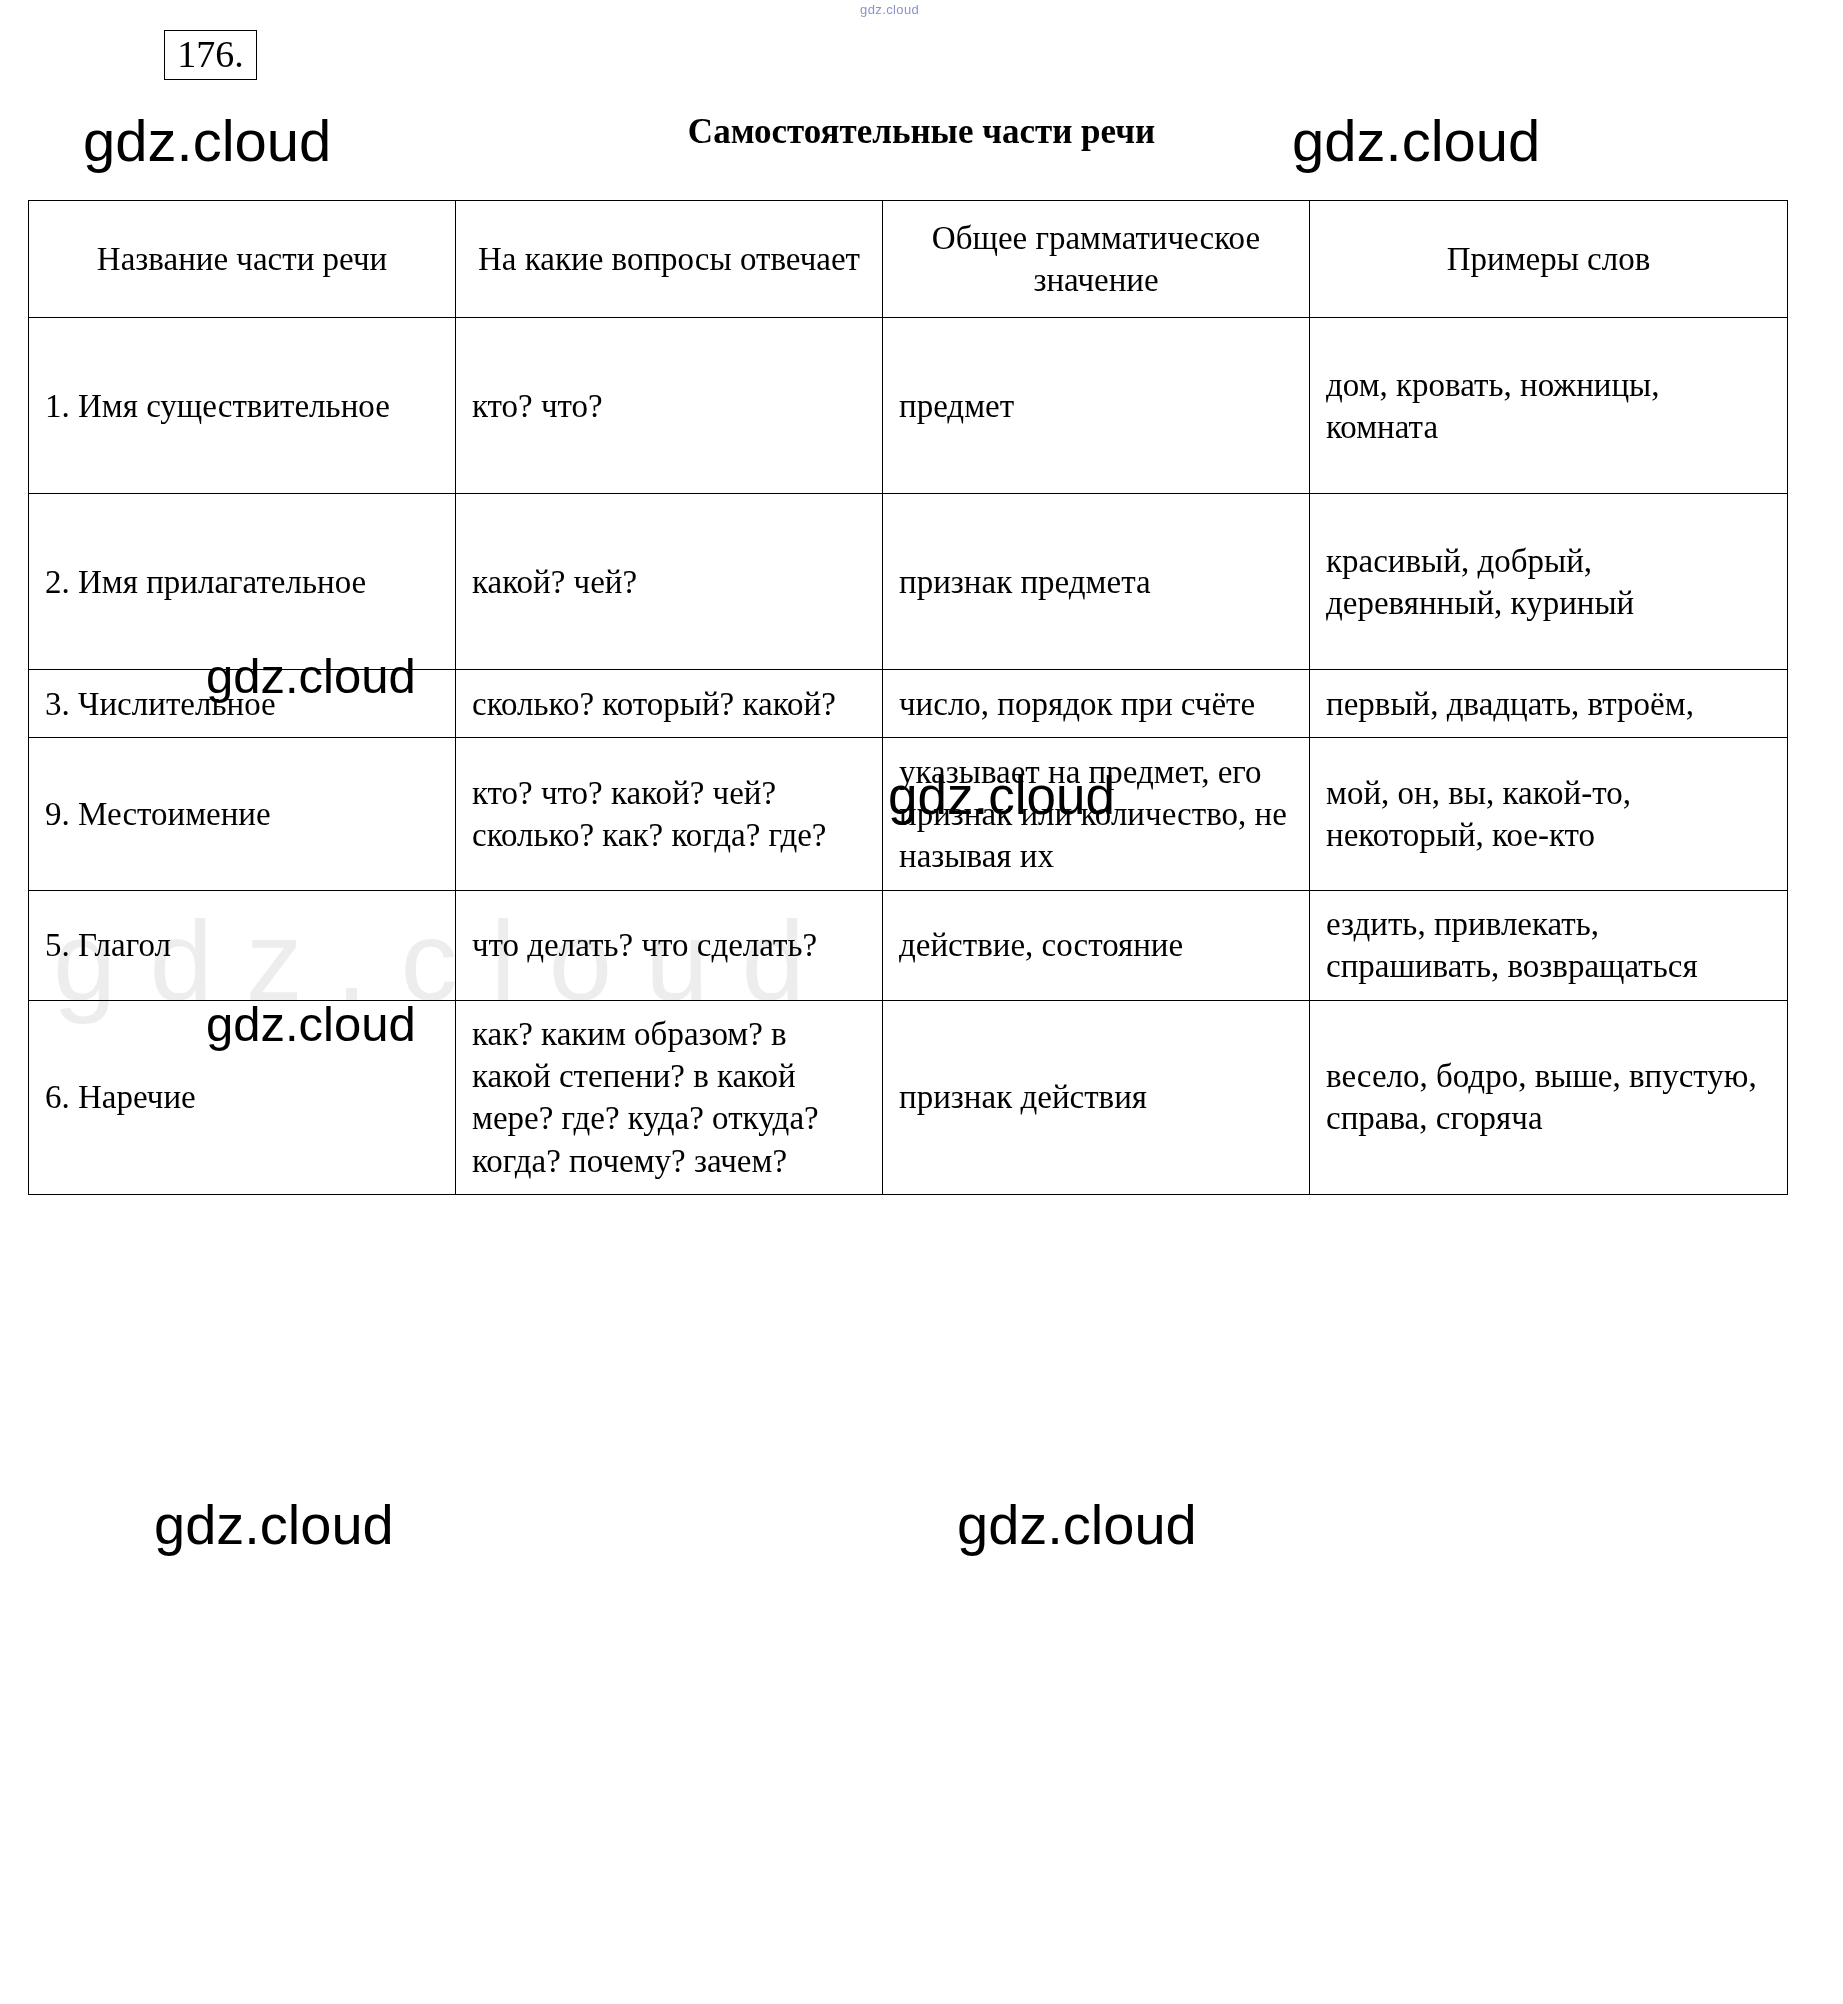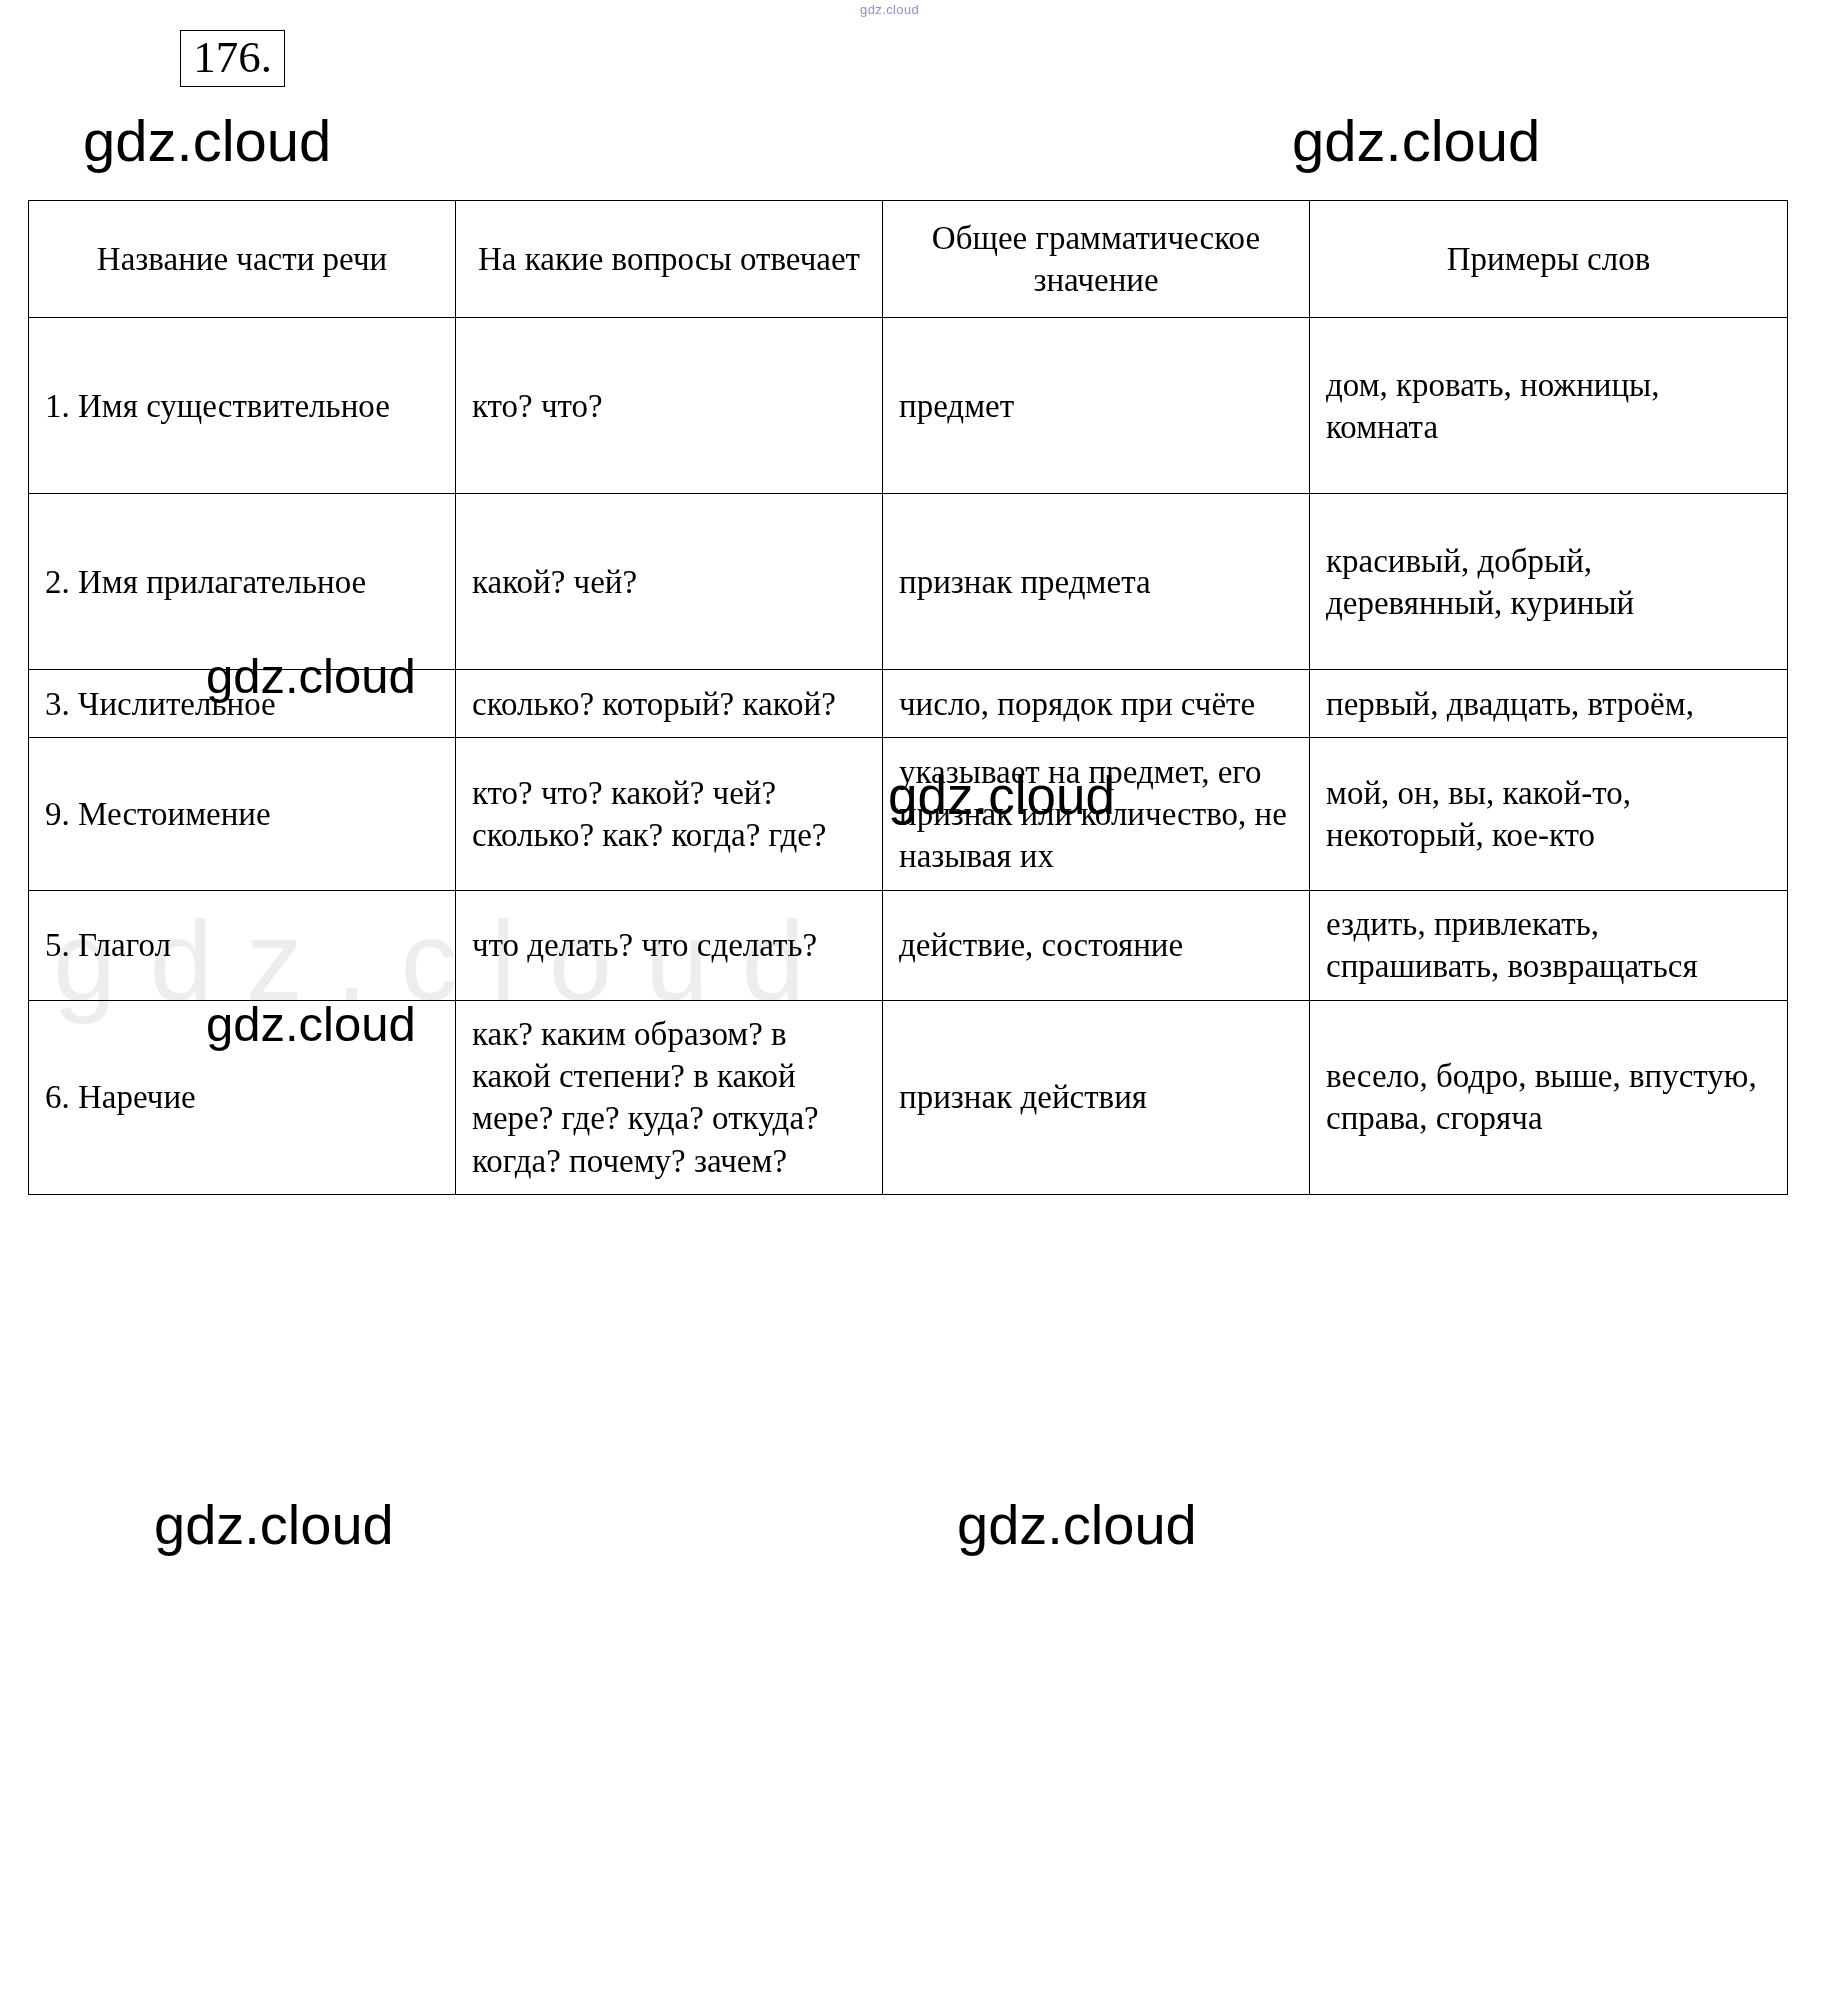--- a/index.html
+++ b/index.html
@@ -29,24 +29,24 @@
     left: 860px;
     font-family: "Liberation Sans", sans-serif;
     font-size: 13px;
     color: #8a92c8;
     letter-spacing: 0.4px;
   }
   
   .ex-number {
     position: absolute;
     top: 30px;
-    left: 180px;
+    left: 164px;
     border: 1.8px solid #000;
     padding: 3.5px 12.3px 6.1px 12.3px;
-    font-size: 45px;
+    font-size: 38px;
     line-height: 1;
     font-family: "Liberation Serif", serif;
   }
   
   .title-row {
     position: absolute;
     top: 112px;
     left: 0;
     width: 1843px;
     text-align: center;
@@ -120,20 +120,23 @@
 
 <div class="page">
 
   <div class="wm-tiny">gdz.cloud</div>
 
   <div class="ex-number">176.</div>
 
   <div class="wm wm-1">gdz.cloud</div>
   <div class="wm wm-2">gdz.cloud</div>
 
+  <div class="title-row">
+    <span class="title">Самостоятельные части речи</span>
+  </div>
 
   <div class="ghost">gdz.cloud</div>
 
   <table class="parts">
     <colgroup>
       <col class="c1">
         <col class="c2">
         <col class="c3">
         <col class="c4">
     </colgroup>

